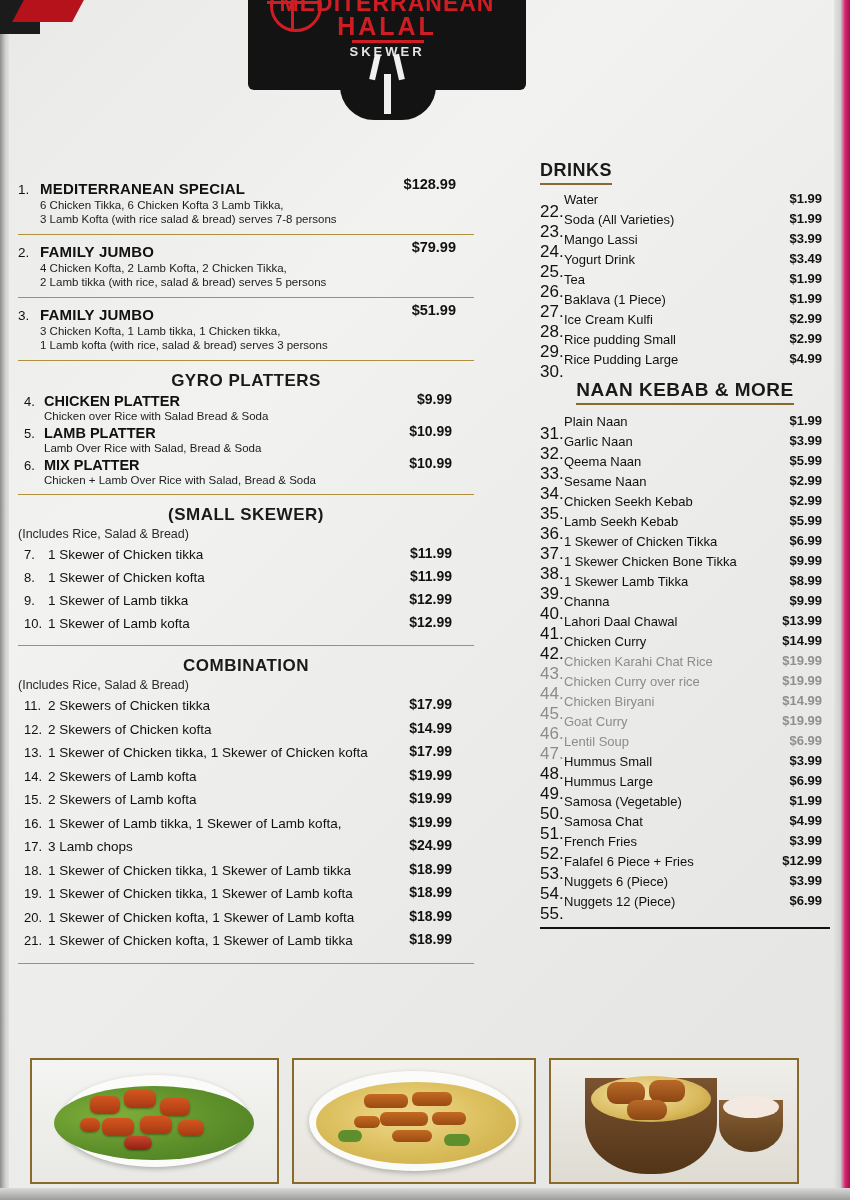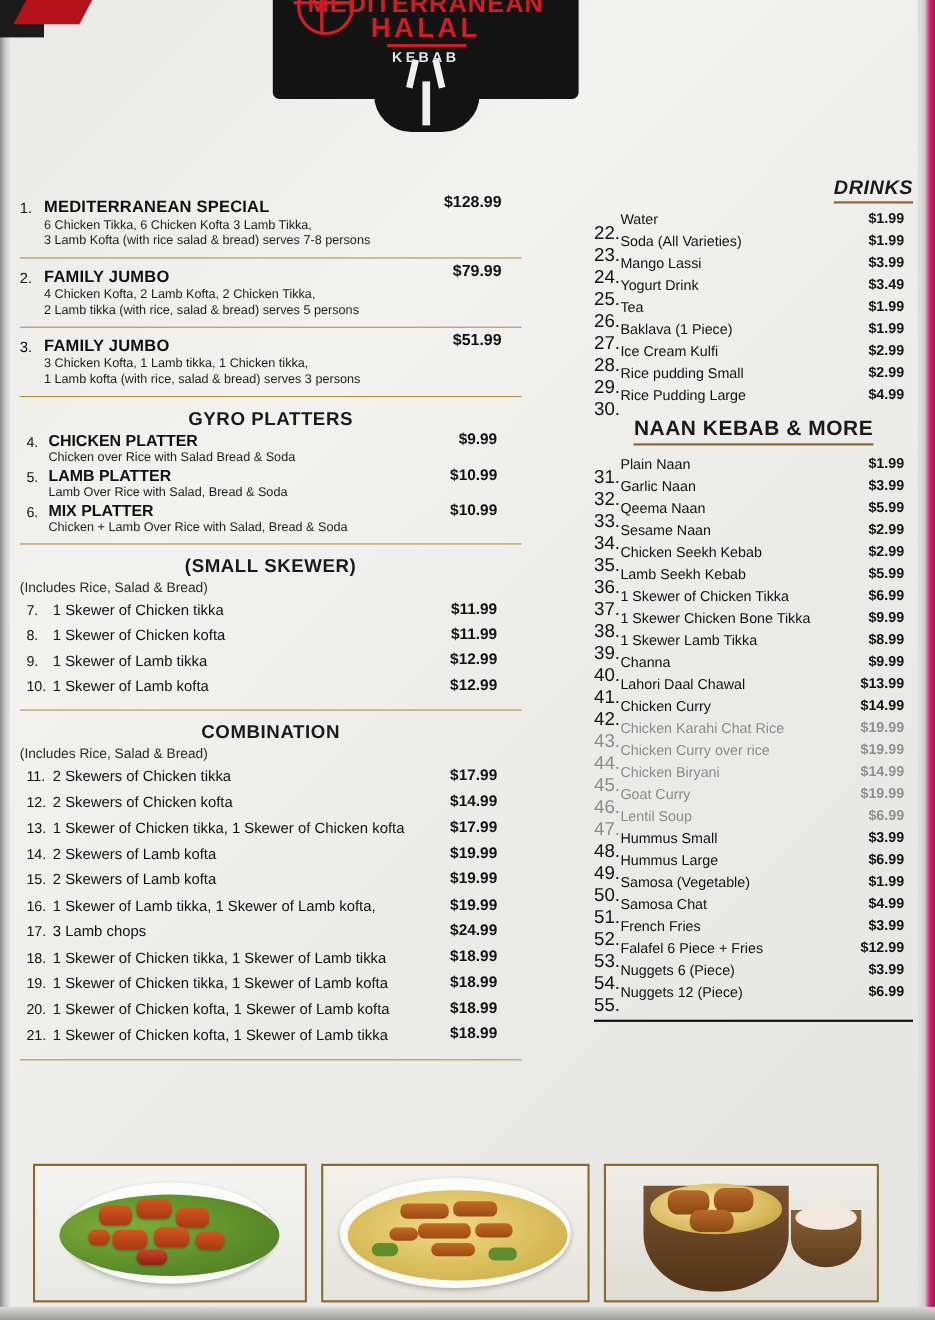--- a/index.html
+++ b/index.html
@@ -451,21 +451,21 @@
   <div class="corner-dark"></div>
   <div class="corner-red"></div>
 
   <div class="logo-wrap">
     <div class="logo-shield"></div>
     <div class="logo-tongue"></div>
     <div class="logo-title">MEDITERRANEAN</div>
     <div class="logo-target"></div>
     <div class="logo-sub">HALAL</div>
     <div class="logo-rule"></div>
-    <div class="logo-house">KEBAB</div>
+    <div class="logo-house">SKEWER</div>
     <div class="logo-fork">
       <div class="tineL"></div>
         <div class="tineR"></div>
         <div class="stem"></div>
     </div>
   </div>
 
   <div class="col-left">
 
     <div>
@@ -609,21 +609,21 @@
         <span class="num">21.</span>
         <span class="label">1 Skewer of Chicken kofta, 1 Skewer of Lamb tikka</span>
         <span class="price">$18.99</span>
       </div>
     </div>
     <div class="divider"></div>
   </div>
 
   <div class="col-right">
 
-    <div style="text-align:right;margin-bottom:6px;font-style:italic;">
+    <div style="text-align:left;margin-bottom:6px;">
       <span class="sec-head-r">DRINKS</span>
     </div>
     <div class="drinks-block">
       <div class="rrow">
         <span class="num">22.</span>
         <span class="label">Water</span>
         <span class="price">$1.99</span>
       </div>
       <div class="rrow">
         <span class="num">23.</span>

